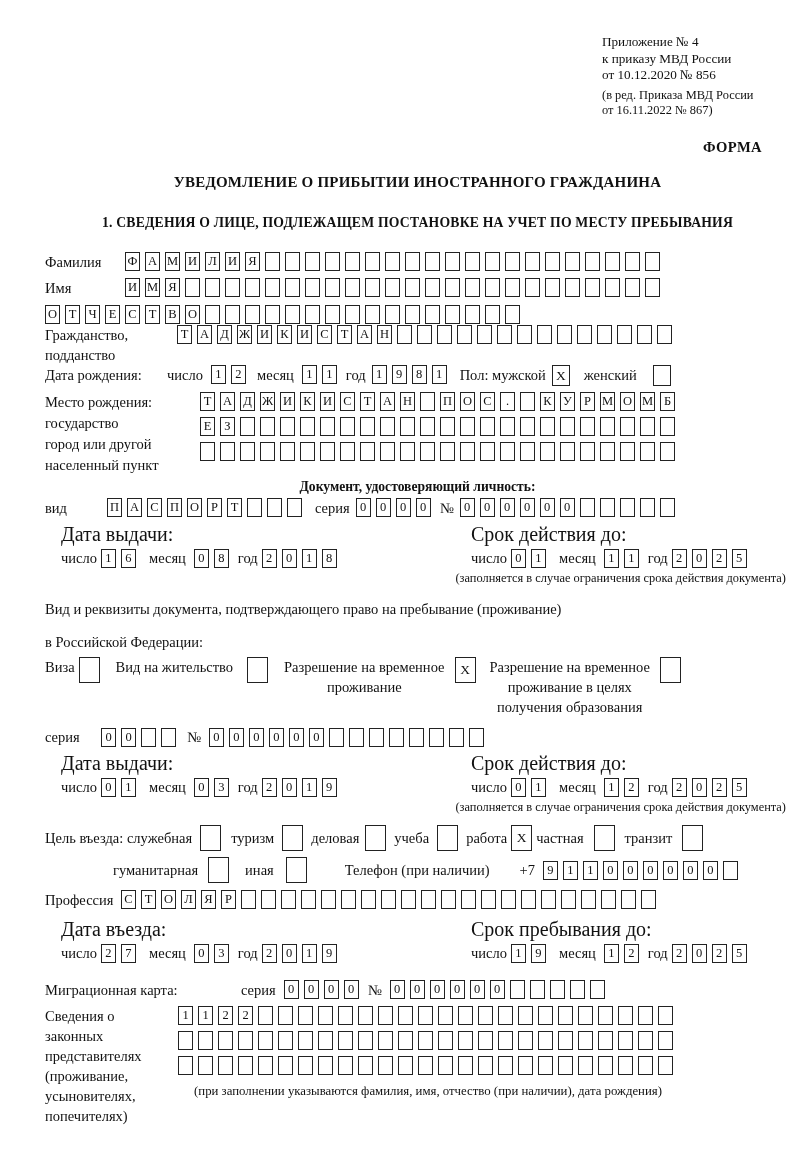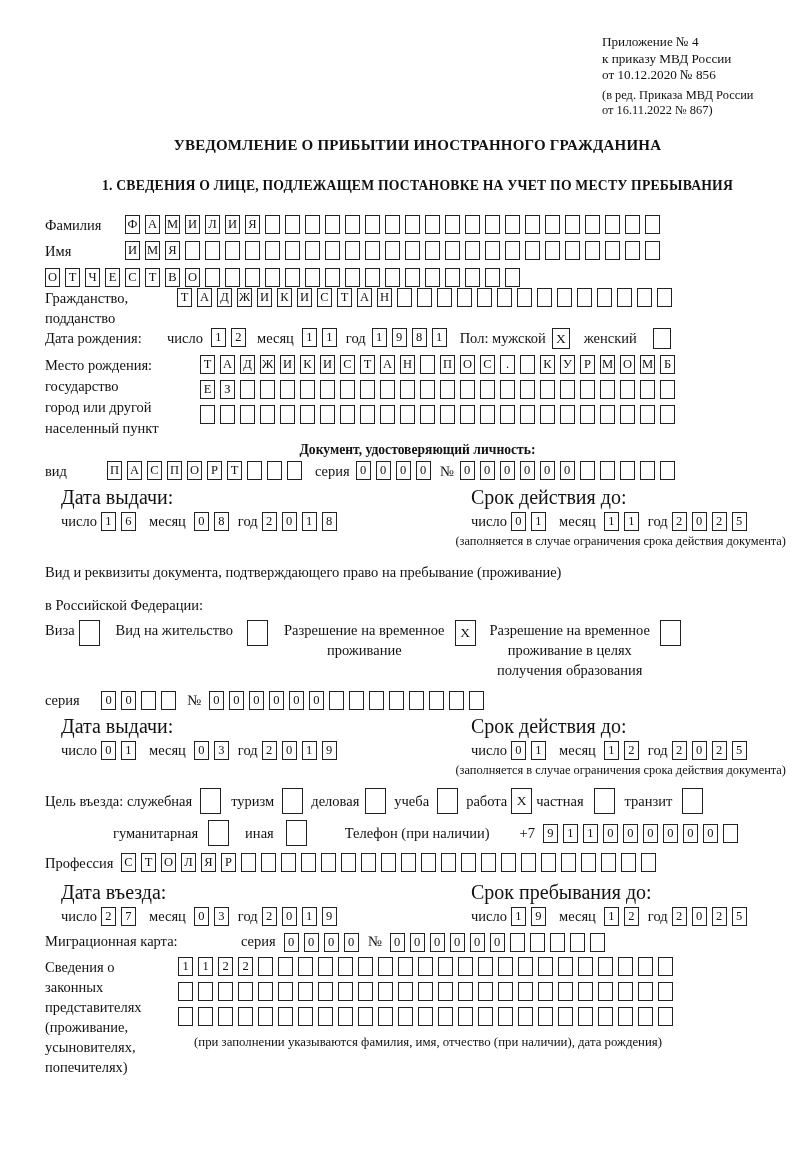--- a/index.html
+++ b/index.html
@@ -51,20 +51,21 @@
 
   <div class="hdr">
     <div>Приложение № 4</div>
     <div>к приказу МВД России</div>
     <div>от 10.12.2020 № 856</div>
     <div class="amend">
       <div>(в ред. Приказа МВД России</div>
       <div>от 16.11.2022 № 867)</div>
     </div>
   </div>
+  <div class="forma">ФОРМА</div>
 
   <div class="title">
     <div>УВЕДОМЛЕНИЕ О ПРИБЫТИИ ИНОСТРАННОГО ГРАЖДАНИНА</div>
   </div>
 
   <div class="sec">1. СВЕДЕНИЯ О ЛИЦЕ, ПОДЛЕЖАЩЕМ ПОСТАНОВКЕ НА УЧЕТ ПО МЕСТУ ПРЕБЫВАНИЯ</div>
 
   <div class="row" style="margin-top:21px">
     <span class="lblcol" style="width:80px">Фамилия</span>
     <span class="cells">
@@ -600,21 +601,21 @@
         <span class="cells g4">
             <span class="cell">2</span>
             <span class="cell">0</span>
             <span class="cell">2</span>
             <span class="cell">5</span>
           </span>
       </div>
     </div>
   </div>
 
-  <div class="row" style="margin-top:4px; align-items:flex-end">
+  <div class="row" style="margin-top:16px; align-items:flex-start">
     <span class="w" style="width:196px">Миграционная карта:</span>
     <span class="w">серия</span>
     <span class="cells g8">
         <span class="cell">0</span>
         <span class="cell">0</span>
         <span class="cell">0</span>
         <span class="cell">0</span>
       </span>
     <span class="w g4">№</span>
     <span class="cells g8">

